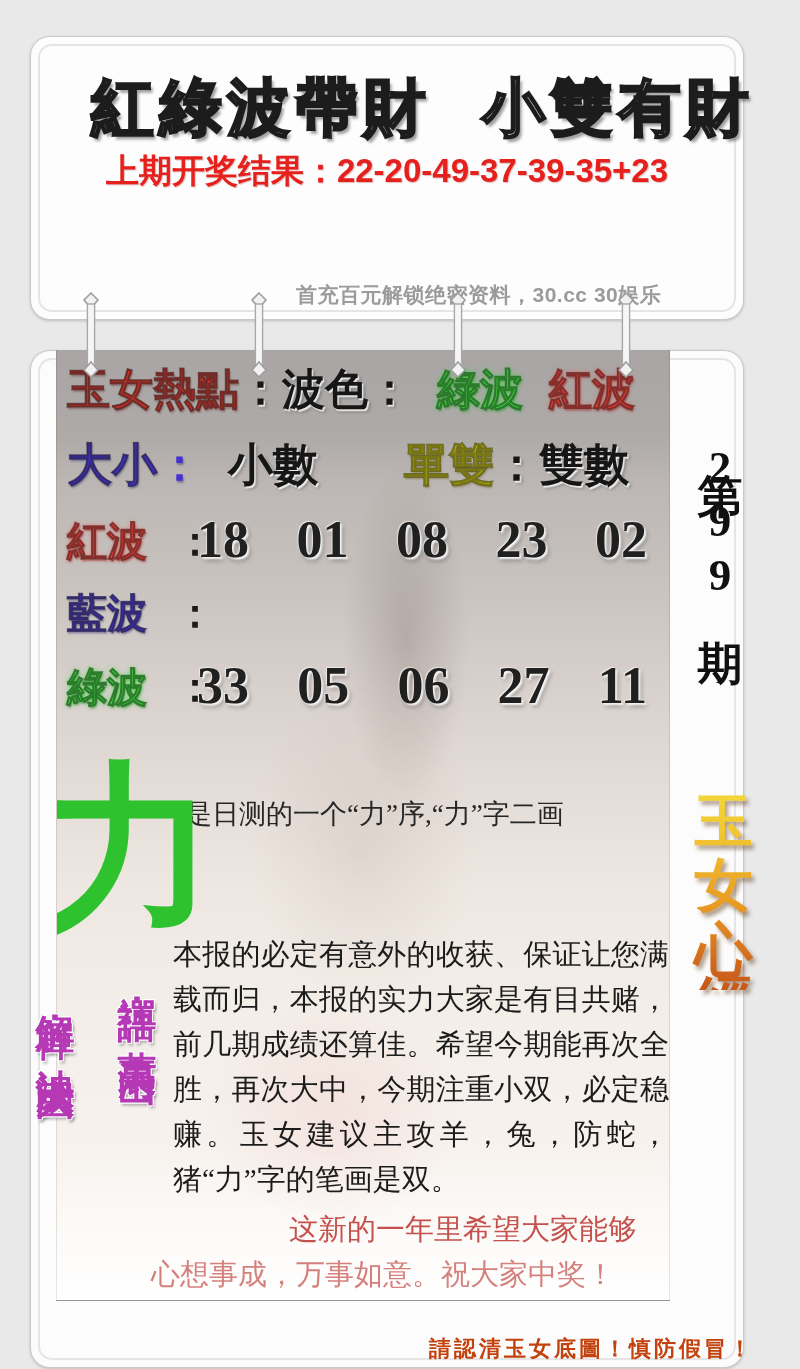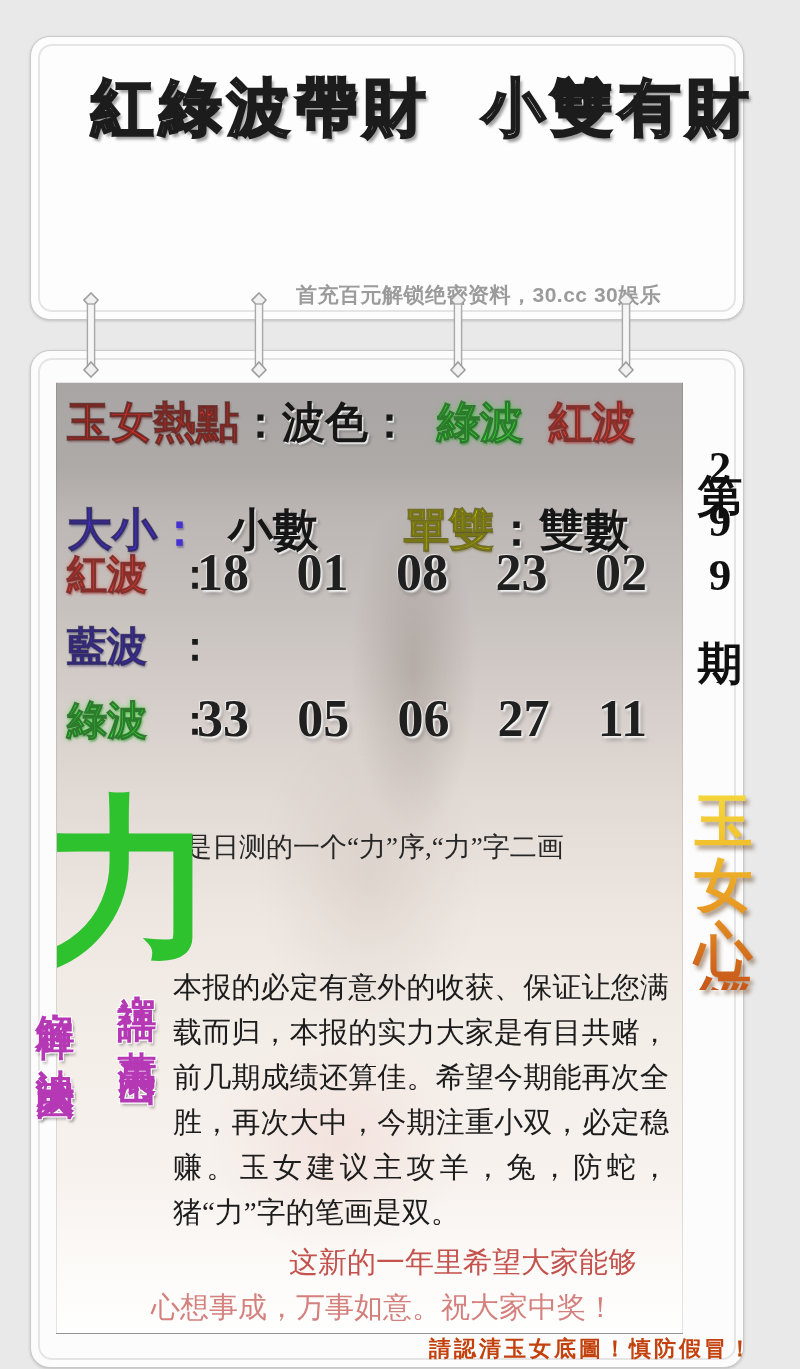--- a/index.html
+++ b/index.html
@@ -39,34 +39,33 @@
   }
   .ad-text{
     position:absolute;top:281px;left:296px;z-index:6;
     font-family:"Liberation Sans", sans-serif;font-weight:700;
     font-size:21px;color:#9b9b9b;letter-spacing:0.5px;white-space:nowrap;
   }
   
   .ring{position:absolute;top:292px;z-index:7;}
   
   .photo-panel{
-    position:absolute;left:56px;top:382px;width:612px;height:950px;z-index:2;
+    position:absolute;left:56px;top:349px;width:612px;height:950px;z-index:2;
     border:1px solid rgba(0,0,0,0.10);
     background:
       radial-gradient(90px 240px at 57% 30%, rgba(110,95,88,0.28), rgba(110,95,88,0) 70%),
       radial-gradient(150px 210px at 50% 52%, rgba(185,168,158,0.25), rgba(185,168,158,0) 75%),
       radial-gradient(170px 150px at 45% 80%, rgba(235,192,186,0.30), rgba(235,192,186,0) 75%),
       linear-gradient(180deg,#a8a5a4 0%,#aeaaa8 9%,#bcb7b4 14%,#c8c2bf 24%,#d4cdc9 33%,
         #e2dad5 44%,#eee7e1 56%,#f4eee9 70%,#f7f2ee 84%,#fdfbf9 94%,#ffffff 100%);
     overflow:hidden;
-    padding-left:13px;
   }
   .prow{position:absolute;left:10px;white-space:nowrap;font-weight:700;}
   .row-hot{top:12px;font-size:43px;line-height:56px;}
-  .row-size{top:86px;font-size:45px;line-height:58px;margin-top:32px;}
+  .row-size{top:86px;font-size:45px;line-height:58px;}
   .lbl{ -webkit-text-stroke:1px rgba(35,35,35,0.55); }
   .c-hotred{color:#d93128;text-shadow:1px 2px 2px rgba(90,0,0,0.35);}
   .c-black{color:#161616;-webkit-text-stroke:0;text-shadow:1.5px 1.5px 1px rgba(255,255,255,0.8),3px 3px 3px rgba(0,0,0,0.25);}
   .c-green{color:#37e837;text-shadow:0 0 5px rgba(40,230,40,0.8),1px 2px 2px rgba(0,80,0,0.4);}
   .c-red{color:#ff3c32;text-shadow:0 0 4px rgba(255,70,60,0.6),1px 2px 2px rgba(110,0,0,0.4);}
   .c-blue{color:#4531d2;text-shadow:1px 2px 2px rgba(0,0,90,0.35);}
   .c-yellow{color:#e9e417;-webkit-text-stroke:1.2px rgba(70,70,20,0.7);text-shadow:1px 2px 2px rgba(90,80,0,0.4);}
   .gap-mid{display:inline-block;width:86px;}
   .gap-sm{display:inline-block;width:26px;}
   .num-row{position:absolute;left:10px;width:592px;font-size:40px;line-height:56px;font-weight:700;white-space:nowrap;}
@@ -118,20 +117,23 @@
     position:absolute;top:1334px;right:46px;z-index:5;
     font-size:22px;font-weight:700;color:#c2410c;letter-spacing:3px;white-space:nowrap;
   }
 </style>
 </head>
 <body>
 
 <div class="card card-top">
   <div class="inner-border"></div>
   <div class="outline-title t1">紅綠波帶財 小雙有財</div>
+  <div class="result-line">
+    <span>上期开奖结果：</span><span>22-20-49-37-39-35+23</span>
+  </div>
 </div>
 
 <div class="ad-text">首充百元解锁绝密资料，30.cc 30娱乐</div>
 
 <svg class="ring" style="left:79px" width="24" height="86" viewBox="0 0 24 86">
   <path d="M12 1 L19 8 L12 16 L5 8 Z" fill="#f1f1f1" stroke="#9e9e9e" stroke-width="1.6"></path>
   <rect x="8.4" y="12" width="7.2" height="62" fill="#f6f6f6" stroke="#a8a8a8" stroke-width="1.4"></rect>
   <path d="M12 70 L19 78 L12 85 L5 78 Z" fill="#f1f1f1" stroke="#9e9e9e" stroke-width="1.6"></path>
 </svg>
 <svg class="ring" style="left:247px" width="24" height="86" viewBox="0 0 24 86">

